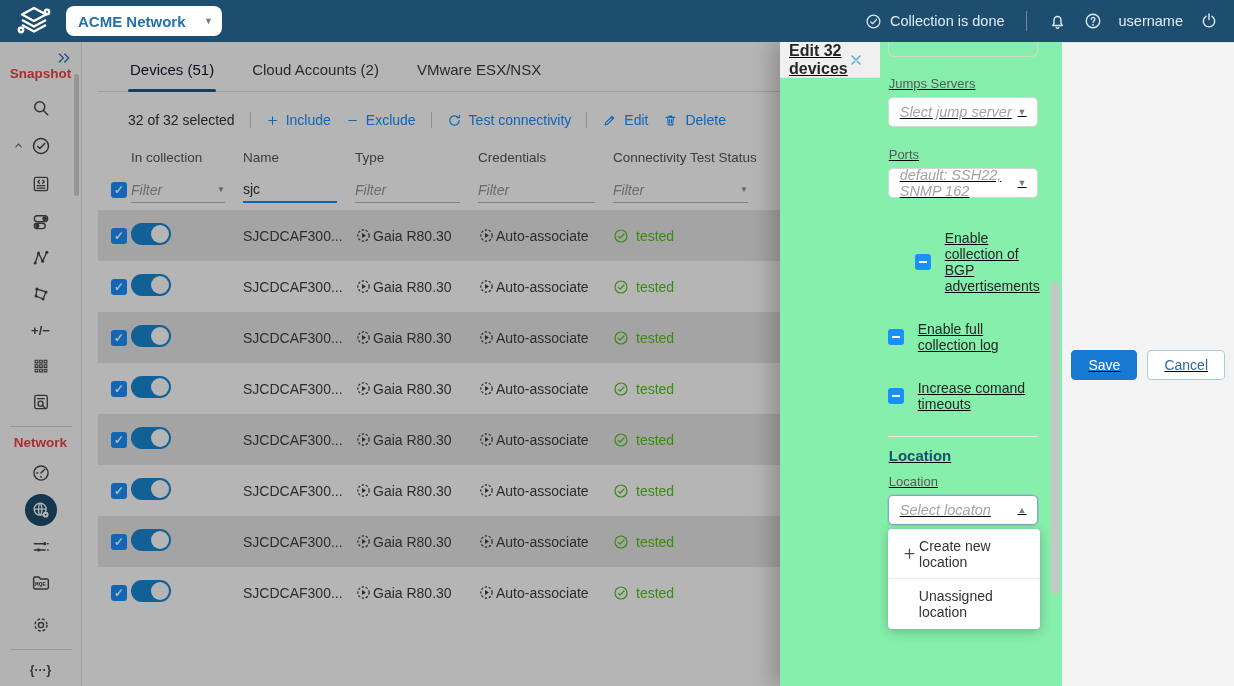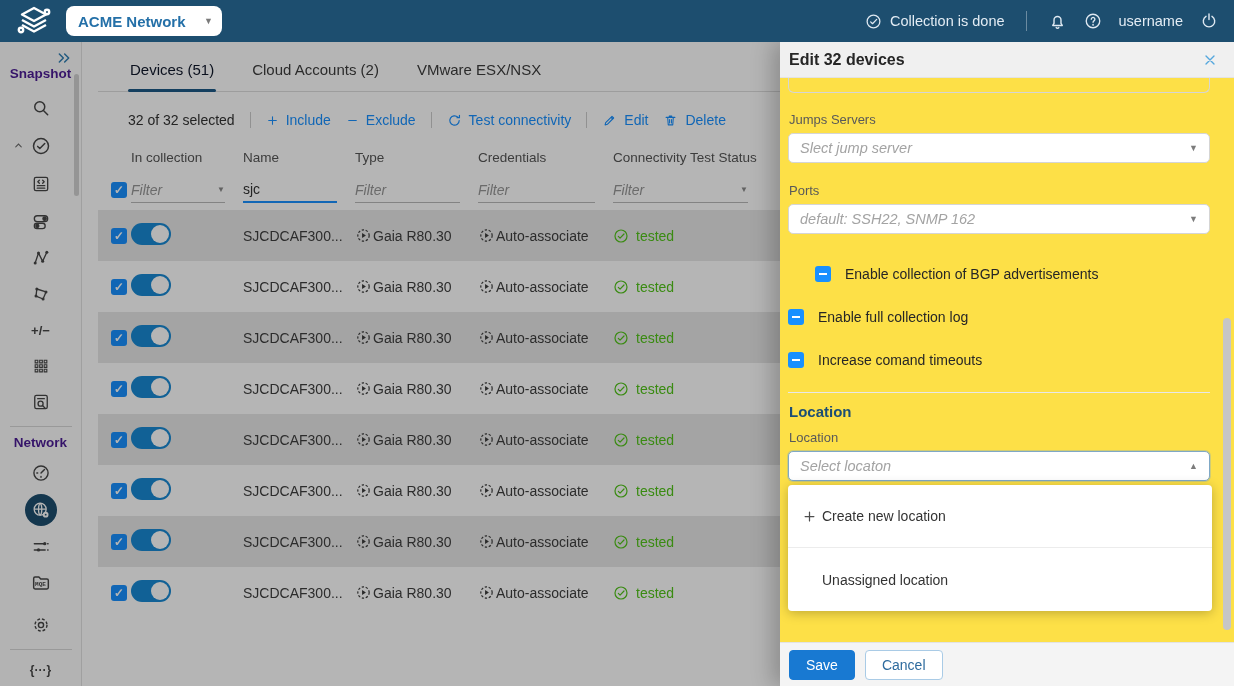--- a/index.html
+++ b/index.html
@@ -21,21 +21,21 @@
   .status-chip { display:flex; align-items:center; gap:8px; }
   .vdiv { width:1px; height:20px; background:rgba(255,255,255,.35); margin:0 4px; }
   .tb-icon { color:#dfe9f2; cursor:pointer; }
 
   
   .app { position:absolute; top:42px; left:0; right:0; bottom:0; background:#fff; overflow:hidden; }
 
   
   .sidebar { position:absolute; top:0; left:0; bottom:0; width:82px; background:#fdfdfd; border-right:1px solid #e2e2e2; z-index:1; }
   .collapse-btn { position:absolute; top:8px; right:9px; color:#2e7eb3; cursor:pointer; }
-  .side-label { font-size:13.5px; font-weight:bold; color:#4c1d95; text-align:center; }
+  .side-label { font-size:13.5px; font-weight:bold; color:#ef4444; text-align:center; }
   .lab-snapshot { margin-top:24px; }
   .lab-network { margin-top:8px; }
   .sicon { height:22px; display:flex; justify-content:center; align-items:center; color:#474747; width:100%; position:relative; cursor:pointer; }
   .sicon .subchev { position:absolute; left:13px; top:5px; color:#6b6b6b; }
   .sicon-circle { width:32px; height:32px; border-radius:50%; background:#1d4e6f; color:#fff; display:flex; align-items:center; justify-content:center; }
   .glyph { font-size:13px; font-weight:bold; letter-spacing:0; color:#474747; }
   .side-div { width:62px; height:1px; background:#d8d8d8; margin:13px auto 0; }
   .side-scroll { position:absolute; top:32px; right:2px; width:5px; height:122px; background:#d2d2d2; border-radius:3px; }
 
   
@@ -69,42 +69,42 @@
   .toggle { width:40px; height:22px; border-radius:11px; background:#1989d3; position:relative; display:inline-block; cursor:pointer; }
   .toggle::after { content:""; position:absolute; right:2px; top:2px; width:18px; height:18px; border-radius:50%; background:#fff; }
   .icell { display:flex; align-items:center; gap:1px; }
   .gp-icon { color:#3c3c3c; }
   .status-ok { color:#52c41a; display:flex; align-items:center; gap:7px; }
 
   
   .mask { position:absolute; top:0; left:0; bottom:0; width:780px; background:rgba(0,0,0,0.29); z-index:50; }
 
   
-  .drawer { position:absolute; top:0; left:780px; width:454px; bottom:0; background:#fde047; z-index:100; box-shadow:-8px 0 20px rgba(0,0,0,0.22); display:flex; flex-direction:column; }
+  .drawer { position:absolute; top:0; left:780px; width:454px; bottom:0; background:#86efac; z-index:100; box-shadow:-8px 0 20px rgba(0,0,0,0.22); display:flex; flex-direction:row;text-decoration:underline; }
   .drawer-header { height:36px; flex:0 0 36px; background:#f0f0f0; border-bottom:1px solid #e3e3e3; display:flex; align-items:center; justify-content:space-between; padding:0 16px 0 9px; }
   .drawer-title { font-size:16px; font-weight:bold; color:#262626; }
   .close-x { color:#54a7dd; cursor:pointer; }
   .drawer-body { flex:1; position:relative; padding:0 24px 0 8px; overflow:hidden; }
   .cut-field { height:15px; border:1px solid #d5d5d5; border-top:none; border-radius:0 0 6px 6px; }
   .f-label { font-size:13px; color:#595959; margin:19px 0 0 1px; }
   .lbl-ports { margin-top:20px; }
   .sel { margin-top:6px; height:30px; border:1px solid #d5d5d5; border-radius:5px; display:flex; align-items:center; justify-content:space-between; padding:0 11px; font-size:14.5px; background:#fff; cursor:pointer; }
   .sel .ph { color:#a3a3a3; font-style:italic; }
   .sel .caret { color:#7c7c7c; font-style:normal; }
   .sel.open { border-color:#7fa8c6; box-shadow:0 0 0 1px rgba(127,168,198,.35); }
   .chk-row { display:flex; align-items:center; gap:14px; font-size:14px; color:#262626; cursor:pointer; }
   .chk1 { margin-top:32px;padding-left:27px; } .chk2 { margin-top:27px; } .chk3 { margin-top:27px; }
   .chk-ind { flex:0 0 16px; width:16px; height:16px; background:#1890ff; border-radius:3px; position:relative; }
   .chk-ind::after { content:""; position:absolute; left:4px; right:4px; top:7px; height:2px; background:#fff; }
   .hdiv { border:none; border-top:1px solid #e8e8e8; margin-top:24px; }
   .sect-heading { margin:10px 0 0 1px; font-size:15px; font-weight:bold; color:#1d4e75; }
   .lbl-loc { margin-top:10px; }
   .loc-wrap { position:relative; }
   .dropdown { position:absolute; top:calc(100% + 4px); left:0; right:-2px; background:#fff; border-radius:4px; box-shadow:0 2px 12px rgba(0,0,0,0.25); z-index:5; overflow:hidden; }
-  .dd-item { height:63px; display:flex; align-items:center; padding:12px 14px; font-size:14px; color:#333; border-bottom:1px solid #ececec; cursor:pointer; }
+  .dd-item { height:50px; display:flex; align-items:center; padding:12px 14px; font-size:14px; color:#333; border-bottom:1px solid #ececec; cursor:pointer; }
   .dd-item:last-child { border-bottom:none; }
   .dd-icon { width:20px; display:flex; align-items:center; color:#4d4d4d; }
   .drawer-scroll { position:absolute; right:3px; top:240px; width:8px; height:312px; background:#c6c6c6; border-radius:4px; z-index:6; }
   .drawer-footer { flex:0 0 44px; background:#f4f4f4; border-top:1px solid #e3e3e3; display:flex; align-items:center; gap:10px; padding:0 9px; }
   .btn { height:30px; padding:0 16px; border-radius:4px; font-size:14px; font-family:inherit; cursor:pointer; }
   .btn-primary { background:#1879d2; border:1px solid #1879d2; color:#fff; }
   .btn-default { background:#fff; border:1px solid #a9cbe6; color:#2e6b9e; }
 </style>
 </head>
 <body>

